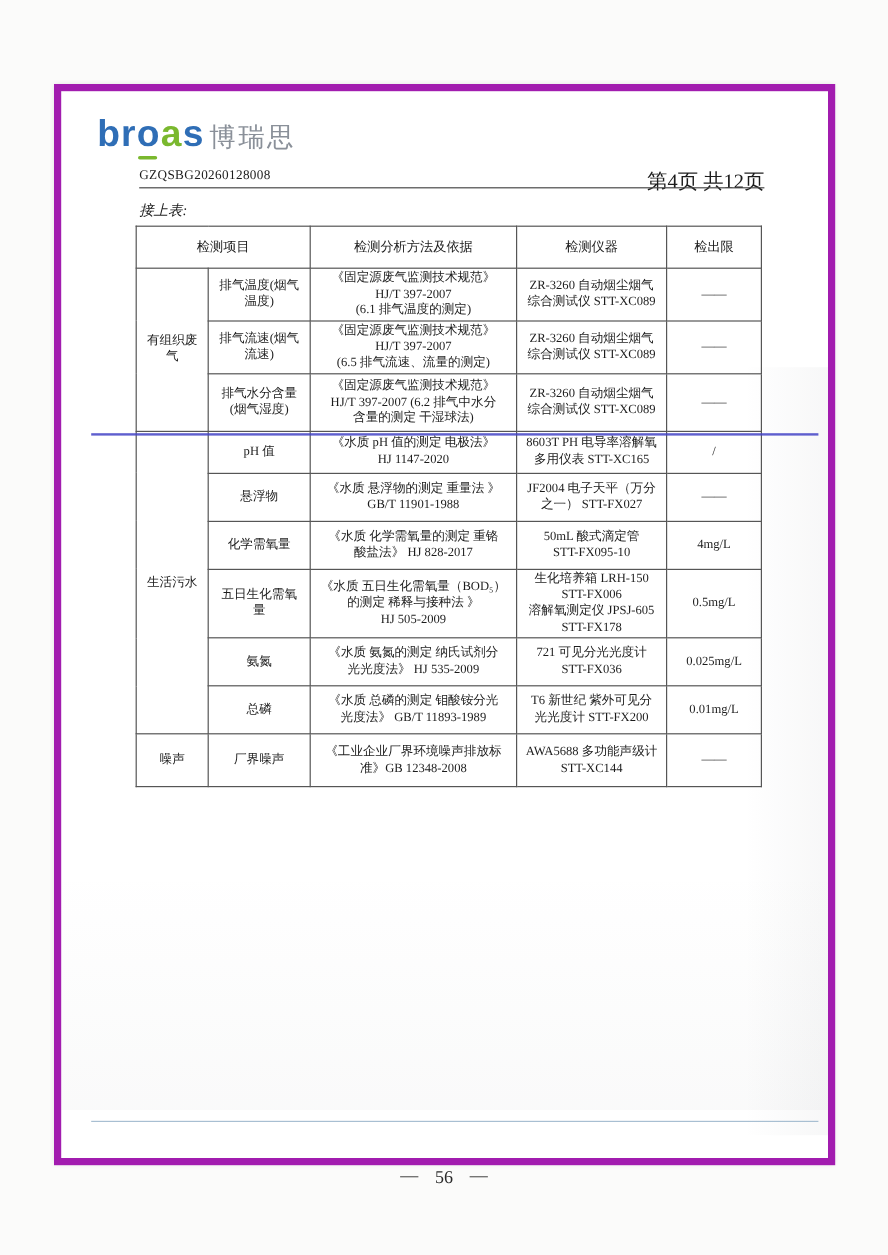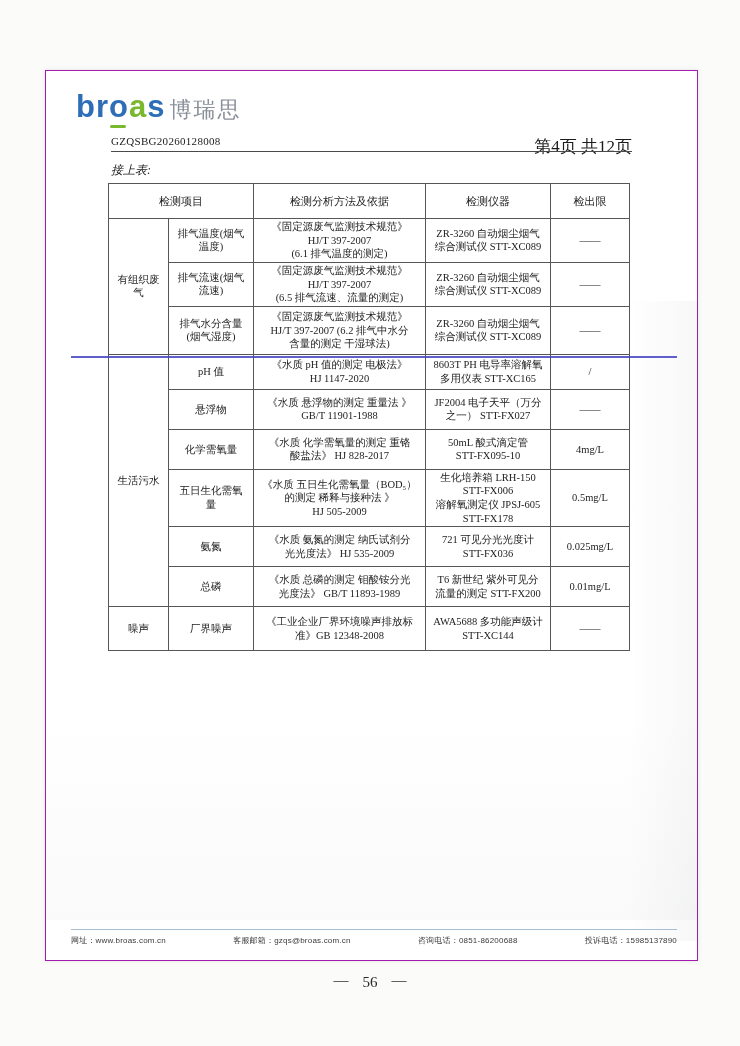--- a/index.html
+++ b/index.html
@@ -6,23 +6,22 @@
   body{
     width:740px;height:1046px;position:relative;
     background:#fbfbfa;
     font-family:"Liberation Serif","DejaVu Serif",serif;
     color:#1c1c1c;
     overflow:hidden;
   }
   .paper{
     position:absolute;left:45px;top:70px;width:639px;height:889px;
     background:#ffffff;
-    border:1px solid #a21caf;
+    border:6px solid #a21caf;
     box-shadow:0 0 4px rgba(0,0,0,.10);
-    padding-left:12px;
   }
   .scan-shade-right{
     position:absolute;right:0;top:230px;width:70px;height:640px;
     background:linear-gradient(to right,rgba(120,125,130,0) 0%,rgba(120,125,130,.06) 100%);
     pointer-events:none;
   }
   .scan-shade-bottom{
     position:absolute;left:0;bottom:40px;width:100%;height:200px;
     background:linear-gradient(to bottom,rgba(120,125,130,0) 0%,rgba(120,125,130,.04) 100%);
     pointer-events:none;
@@ -195,42 +194,36 @@
 光光度法》  HJ 535-2009</td>
           <td>721 可见分光光度计
 STT-FX036</td>
           <td>0.025mg/L</td>
         </tr>
         <tr class="h-r9">
           <td>总磷</td>
           <td>《水质 总磷的测定 钼酸铵分光
 光度法》  GB/T 11893-1989</td>
           <td>T6 新世纪 紫外可见分
-流量的测定 STT-FX200</td>
+光光度计 STT-FX200</td>
           <td>0.01mg/L</td>
         </tr>
         <tr class="h-r10">
           <td>噪声</td>
           <td>厂界噪声</td>
           <td>《工业企业厂界环境噪声排放标
 准》GB 12348-2008</td>
           <td>AWA5688 多功能声级计
 STT-XC144</td>
           <td>——</td>
         </tr>
       </tbody>
     </table>
   </div>
 
   <div class="scan-blue-line" style="background:#4343c6"></div>
 
   <div class="footer-rule"></div>
-  <div class="footer-row">
-    <span>网址：www.broas.com.cn</span>
-    <span>客服邮箱：gzqs@broas.com.cn</span>
-    <span>咨询电话：0851-86200688</span>
-    <span>投诉电话：15985137890</span>
-  </div>
 </div>
 
 <div class="page-num">
   <span class="dash">—</span><span>56</span><span class="dash">—</span>
 </div>
 
 </body></html>

